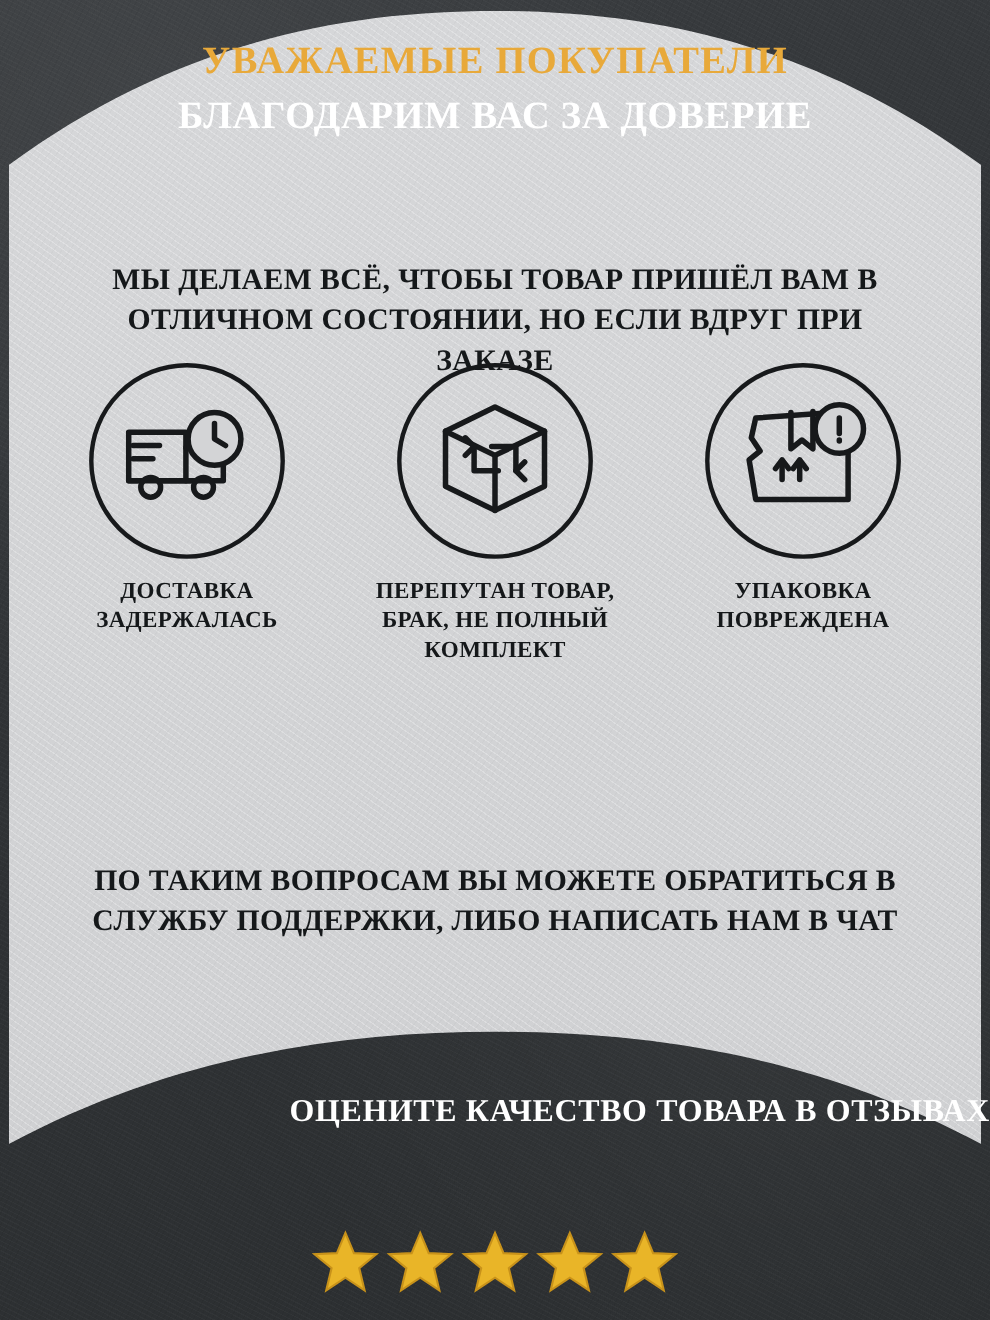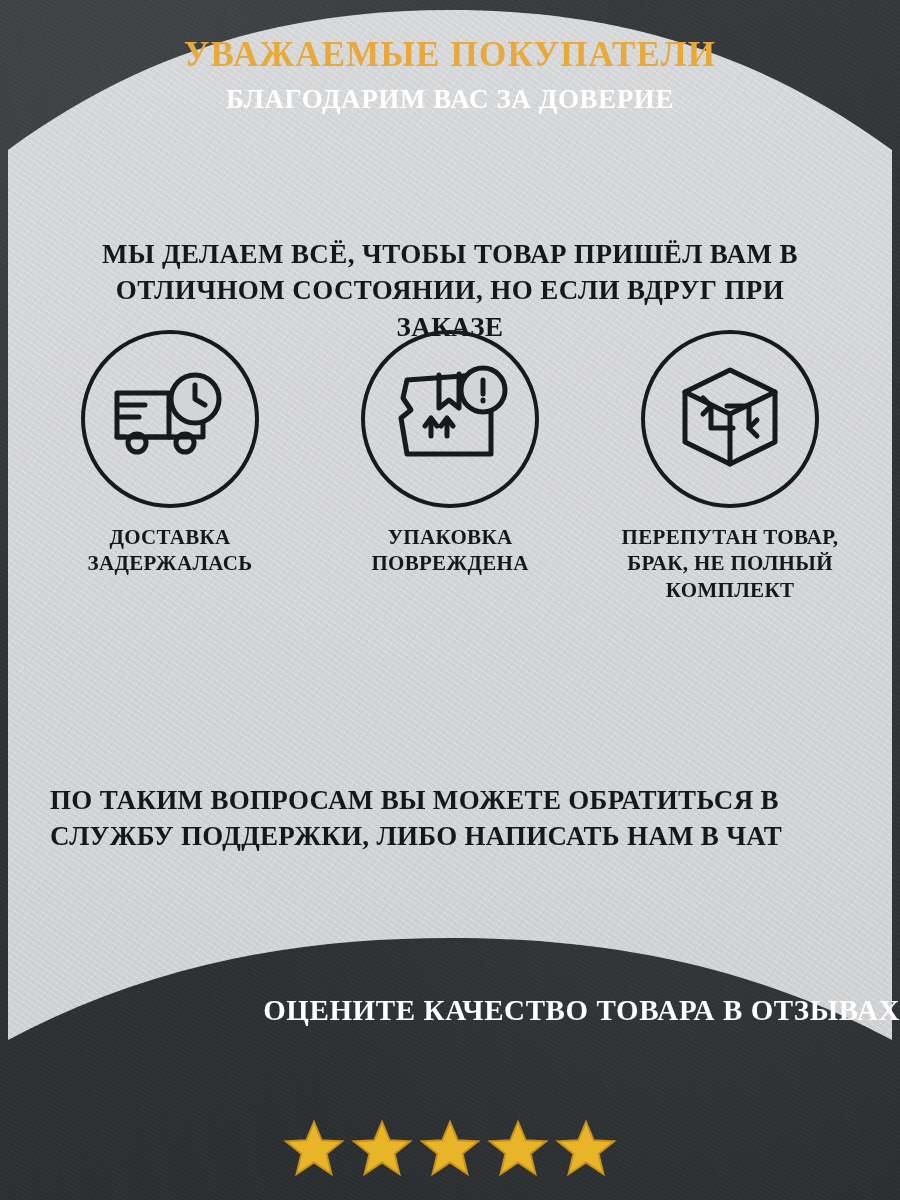--- a/index.html
+++ b/index.html
@@ -62,21 +62,21 @@
   .header-title {
     font-size: 35px;
     font-weight: bold;
     letter-spacing: 1.2px;
     color: #e8a93a;
     text-transform: uppercase;
     line-height: 1.1;
   }
   .header-sub {
     margin-top: 8px;
-    font-size: 27px;
+    font-size: 35px;
     font-weight: bold;
     color: #ffffff;
     text-transform: uppercase;
     line-height: 1.25;
     letter-spacing: 0.6px;
   }
 
   
   .intro {
     position: absolute;
@@ -146,20 +146,21 @@
     letter-spacing: 0.5px;
     z-index: 5;
   }
 
   
   .support {
     position: absolute;
     top: 782px;
     left: 50px;
     width: 800px;
+    text-align: center;
     font-size: 27px;
     font-weight: bold;
     line-height: 1.35;
     color: #15181a;
     text-transform: uppercase;
     letter-spacing: 0.3px;
     z-index: 5;
   }
 
   
@@ -226,20 +227,37 @@
             <circle cx="26" cy="72" r="9" fill="none"></circle>
             <circle cx="74" cy="72" r="9" fill="none"></circle>
             <path d="M6 66 L14 66 M36 66 L62 66"></path>
             <path d="M10 34 L34 34 M10 46 L28 46"></path>
             <circle cx="84" cy="28" r="24" fill="#d3d4d6"></circle>
             <path d="M84 14 L84 28 L94 34"></path>
           </svg>
         </span>
       </div>
       <div class="icon-caption">ДОСТАВКА ЗАДЕРЖАЛАСЬ</div>
+    </div>
+
+    <div class="icon-item">
+      <div class="icon-circle">
+        <span>
+          <svg width="118" height="110" viewBox="0 0 118 110" fill="none" stroke="#17191b" stroke-width="5" stroke-linecap="round" stroke-linejoin="round">
+            <path d="M59 8 L104 30 L104 80 L59 102 L14 80 L14 30 Z"></path>
+            <path d="M14 30 L59 52 L104 30"></path>
+            <path d="M59 52 L59 102"></path>
+            <path d="M40 44 L40 66 L62 66"></path>
+            <path d="M32 36 L40 44 L32 52"></path>
+            <path d="M78 66 L78 44 L56 44"></path>
+            <path d="M86 74 L78 66 L86 58"></path>
+          </svg>
+        </span>
+      </div>
+      <div class="icon-caption">ПЕРЕПУТАН ТОВАР, БРАК, НЕ ПОЛНЫЙ КОМПЛЕКТ</div>
     </div>
 
     <div class="icon-item">
       <div class="icon-circle">
         <span>
           <svg width="118" height="110" viewBox="0 0 118 110" fill="none" stroke="#17191b" stroke-width="5" stroke-linecap="round" stroke-linejoin="round">
             <path d="M16 18 L100 12 L100 92 L16 92 L10 56 L20 48 L12 36 Z"></path>
             <path d="M48 13 L48 46 L58 38 L68 46 L68 12"></path>
             <path d="M40 58 L40 74"></path>
             <path d="M34 64 L40 56 L46 64"></path>
@@ -247,37 +265,20 @@
             <path d="M50 64 L56 56 L62 64"></path>
             <circle cx="92" cy="28" r="22" fill="#d3d4d6"></circle>
             <path d="M92 18 L92 32"></path>
             <path d="M92 38 L92 39"></path>
           </svg>
         </span>
       </div>
       <div class="icon-caption">УПАКОВКА ПОВРЕЖДЕНА</div>
     </div>
 
-    <div class="icon-item">
-      <div class="icon-circle">
-        <span>
-          <svg width="118" height="110" viewBox="0 0 118 110" fill="none" stroke="#17191b" stroke-width="5" stroke-linecap="round" stroke-linejoin="round">
-            <path d="M59 8 L104 30 L104 80 L59 102 L14 80 L14 30 Z"></path>
-            <path d="M14 30 L59 52 L104 30"></path>
-            <path d="M59 52 L59 102"></path>
-            <path d="M40 44 L40 66 L62 66"></path>
-            <path d="M32 36 L40 44 L32 52"></path>
-            <path d="M78 66 L78 44 L56 44"></path>
-            <path d="M86 74 L78 66 L86 58"></path>
-          </svg>
-        </span>
-      </div>
-      <div class="icon-caption">ПЕРЕПУТАН ТОВАР, БРАК, НЕ ПОЛНЫЙ КОМПЛЕКТ</div>
-    </div>
-
   </div>
 
 
   <div class="support">ПО ТАКИМ ВОПРОСАМ ВЫ МОЖЕТЕ ОБРАТИТЬСЯ В СЛУЖБУ ПОДДЕРЖКИ, ЛИБО НАПИСАТЬ НАМ В ЧАТ</div>
 
   <div class="footer">
     <div class="footer-title">ОЦЕНИТЕ КАЧЕСТВО ТОВАРА В ОТЗЫВАХ</div>
     <div class="stars">
       <span class="star">
         <svg width="62" height="60" viewBox="0 0 64 62">

